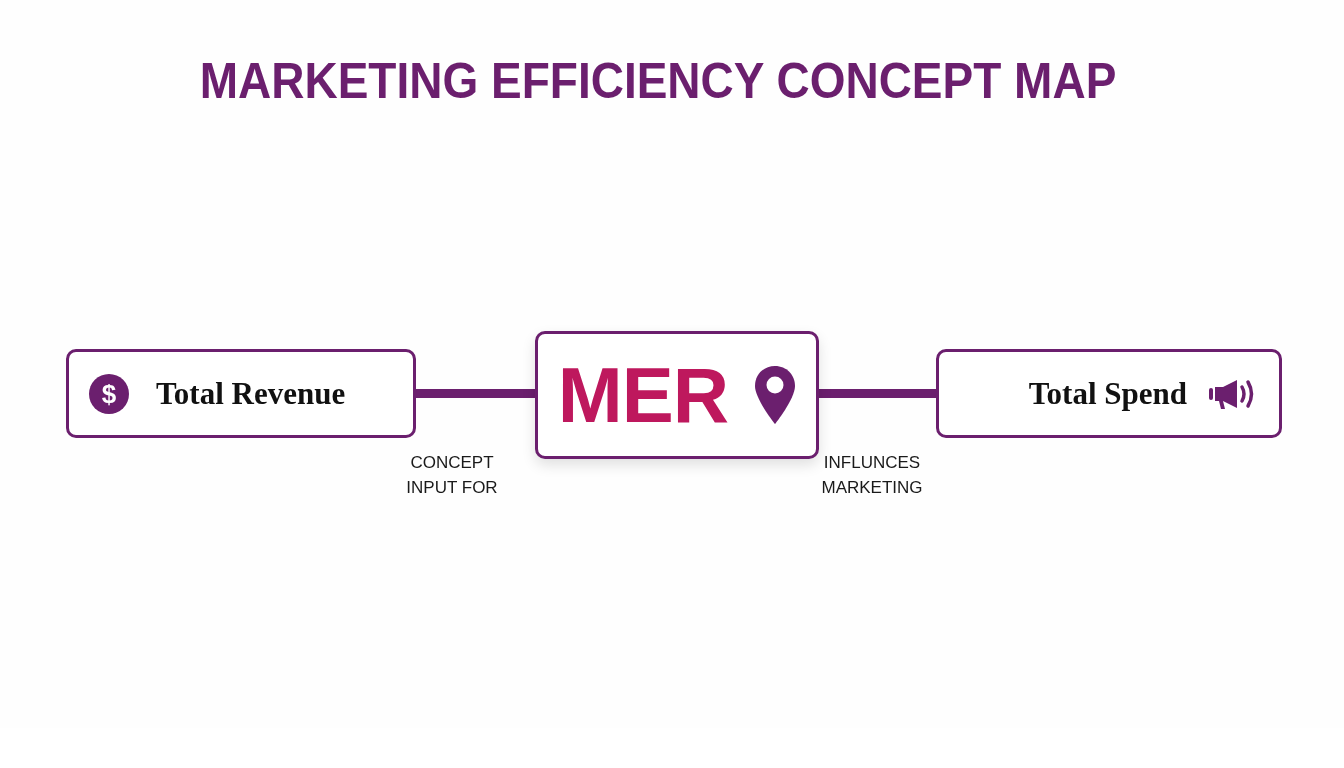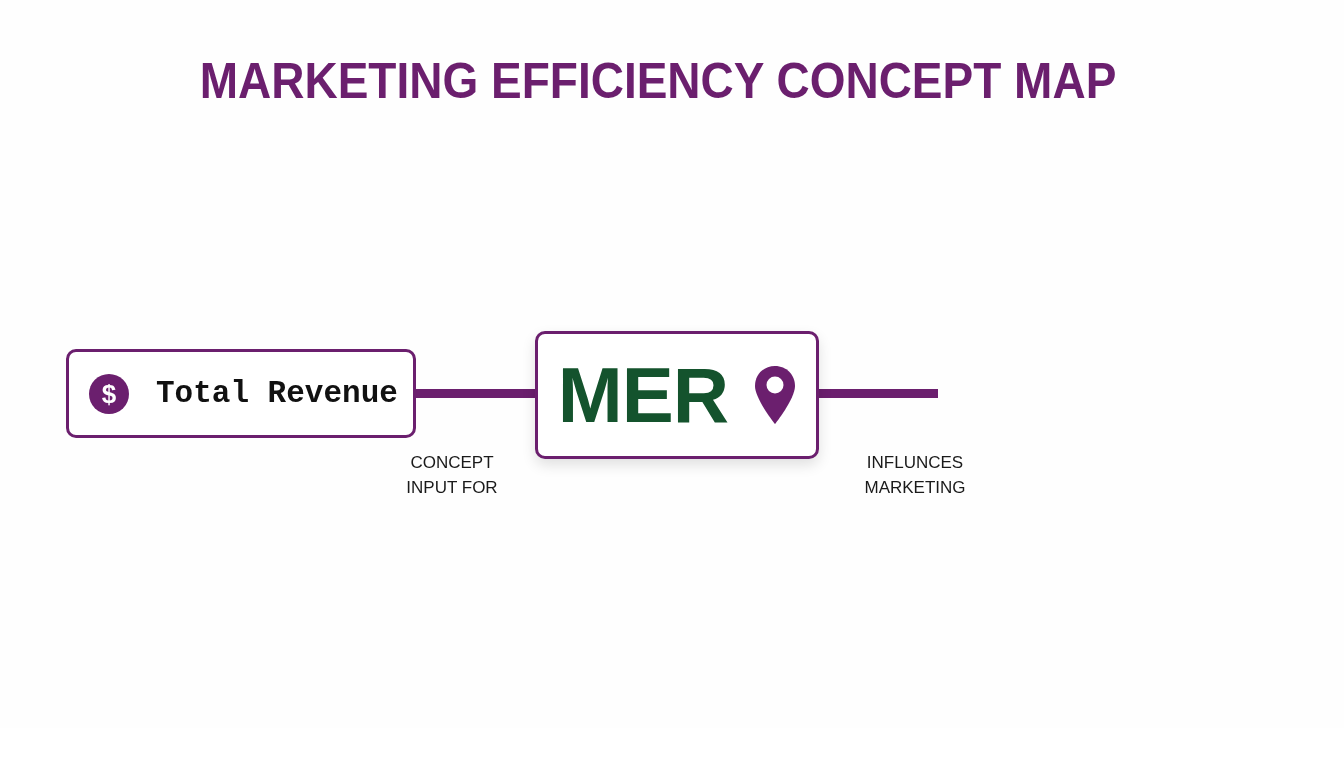--- a/index.html
+++ b/index.html
@@ -55,49 +55,49 @@
       left: 936px; top: 349px; width: 346px; height: 89px;
       justify-content: flex-end;
       padding-right: 20px;
     }
     .node-center {
       left: 535px; top: 331px; width: 284px; height: 128px;
       justify-content: center;
       box-shadow: 0 6px 14px rgba(0,0,0,0.12);
     }
     .node-label {
-      font-family: Liberation Mono, monospace;
+      font-family: Liberation Serif, serif;
       font-weight: 700;
       font-size: 31px;
       color: #111111;
       white-space: nowrap;
     }
     .node-left .node-label { margin-left: 26px; }
     .node-right .node-label { margin-right: 22px; }
     .center-label {
       font-family: "Liberation Sans", sans-serif;
       font-weight: 700;
       font-size: 78px;
-      color: #14532d;
+      color: #be185d;
       letter-spacing: -1px;
       margin-right: 26px;
       line-height: 1;
     }
     .icon { display: inline-flex; align-items: center; justify-content: center; }
     .edge-label {
       position: absolute;
       text-align: center;
       font-family: "Liberation Sans", sans-serif;
       font-size: 17px;
       line-height: 25px;
       color: #1a1a1a;
       white-space: nowrap;
     }
     .edge-left { left: 372px; top: 450px; width: 160px; }
-    .edge-right { left: 835px; top: 450px; width: 160px; }
+    .edge-right { left: 792px; top: 450px; width: 160px; }
   </style>
 </head>
 <body>
 
 <div class="canvas">
 
   <div class="title">MARKETING EFFICIENCY CONCEPT MAP</div>
 
   <div class="connector" style="left:414px; width:124px;"></div>
   <div class="connector" style="left:817px; width:121px;"></div>
@@ -115,20 +115,32 @@
   <div class="node node-center">
     <span class="center-label">MER</span>
     <span class="icon">
       <svg width="42" height="60" viewBox="0 0 42 60">
         <path d="M21 1 C9.5 1 1 9.8 1 21 C1 34 21 59 21 59 C21 59 41 34 41 21 C41 9.8 32.5 1 21 1 Z" fill="#6b1f6e"></path>
         <circle cx="21" cy="20" r="8.5" fill="#ffffff"></circle>
       </svg>
     </span>
   </div>
 
+  <div class="node node-right">
+    <span class="node-label">Total Spend</span>
+    <span class="icon">
+      <svg width="50" height="34" viewBox="0 0 50 34">
+        <rect x="0" y="11" width="4" height="12" rx="2" fill="#6b1f6e"></rect>
+        <path d="M6 10 L14 10 L28 3 L28 31 L14 24 L6 24 Z" fill="#6b1f6e"></path>
+        <path d="M10 24 L14 24 L16 32 L12 32 Z" fill="#6b1f6e"></path>
+        <path d="M33 10 Q37 17 33 24" stroke="#6b1f6e" stroke-width="3.5" fill="none" stroke-linecap="round"></path>
+        <path d="M39 5 Q46 17 39 29" stroke="#6b1f6e" stroke-width="3.5" fill="none" stroke-linecap="round"></path>
+      </svg>
+    </span>
+  </div>
 
   <div class="edge-label edge-left">
     <div>CONCEPT</div>
     <div>INPUT FOR</div>
   </div>
   <div class="edge-label edge-right">
     <div>INFLUNCES</div>
     <div>MARKETING</div>
   </div>
 

